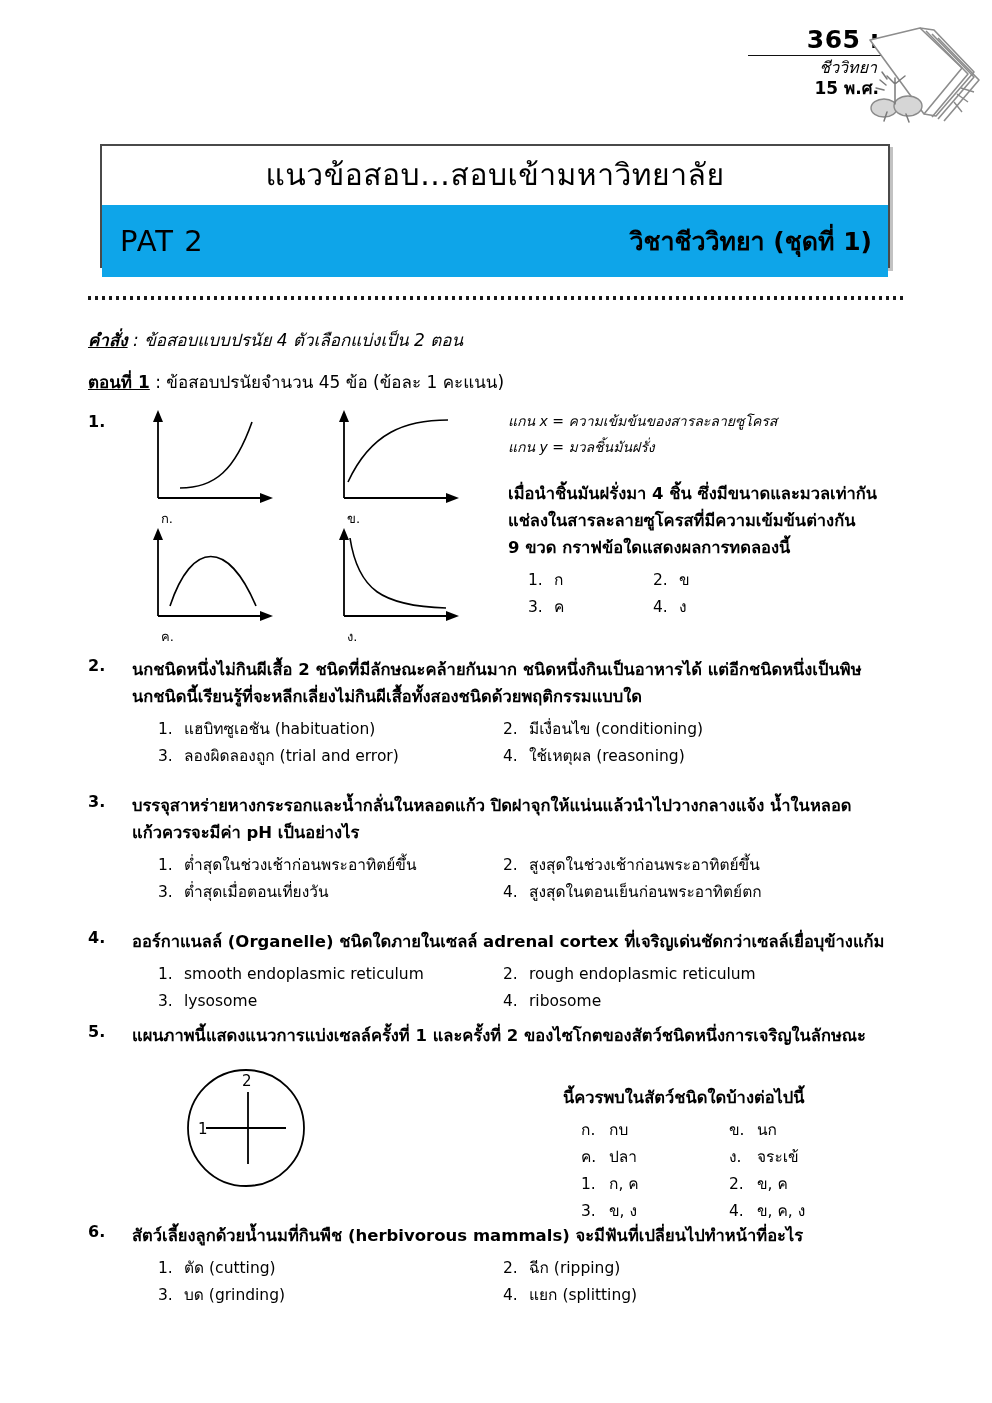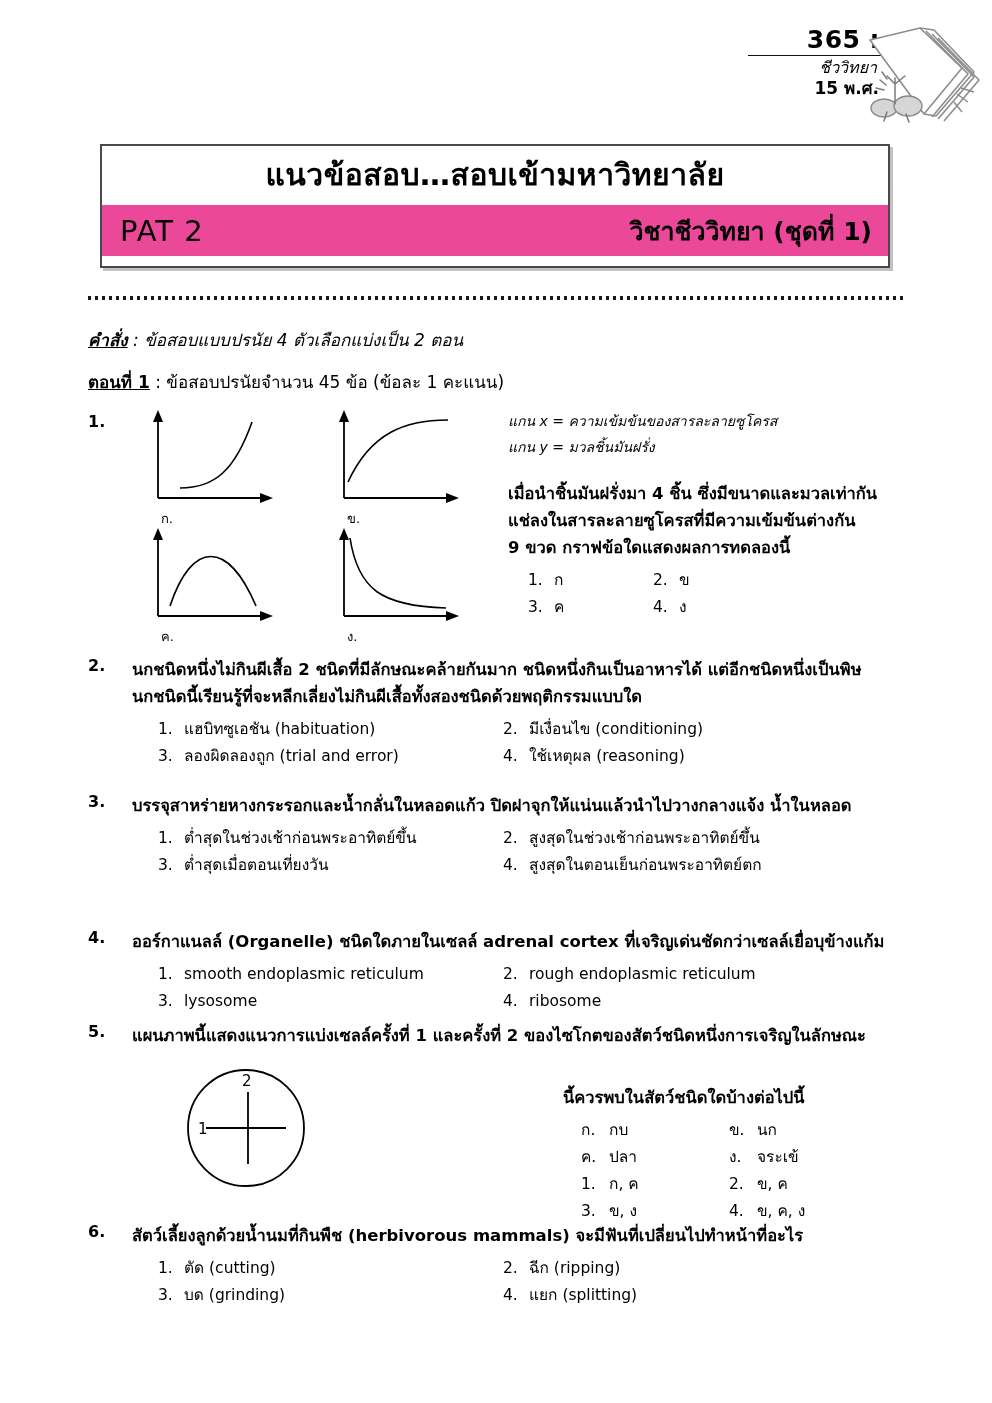--- a/index.html
+++ b/index.html
@@ -69,28 +69,28 @@
   }
   .title-top {
     height: 59px;
     background: #ffffff;
     display: flex;
     align-items: center;
     justify-content: center;
   }
   .title-top-text {
     font-size: 30px;
-    font-weight: 700;
+    font-weight: 400;
     letter-spacing: .5px;
     white-space: nowrap;
     transform: translateY(-1px);
   }
   .title-bottom {
-    height: 51px;
-    background: #ec4899;
+    height: 72px;
+    background: #0ea5e9;
     display: flex;
     align-items: center;
     justify-content: space-between;
     padding: 0 16px 0 18px;
   }
   .title-pat {
     font-size: 29px;
     font-weight: 400;
     letter-spacing: 1px;
   }
@@ -387,20 +387,21 @@
       </div>
     </div>
   </div>
 </div>
 
 <div class="q" style="left:88px; top:792px; width:830px;">
   <div class="q-num">3.</div>
   <div class="q-body">
     <div class="q-stem">
       <div class="q-stem-line">บรรจุสาหร่ายหางกระรอกและน้ำกลั่นในหลอดแก้ว ปิดฝาจุกให้แน่นแล้วนำไปวางกลางแจ้ง น้ำในหลอด</div>
+      <div class="q-stem-line">แก้วควรจะมีค่า pH เป็นอย่างไร</div>
     </div>
     <div class="opts">
       <div class="opt-row">
         <div class="opt opt-col-a">
           <span class="opt-no">1.</span>
           <span>ต่ำสุดในช่วงเช้าก่อนพระอาทิตย์ขึ้น</span>
         </div>
         <div class="opt">
           <span class="opt-no">2.</span>
           <span>สูงสุดในช่วงเช้าก่อนพระอาทิตย์ขึ้น</span>

